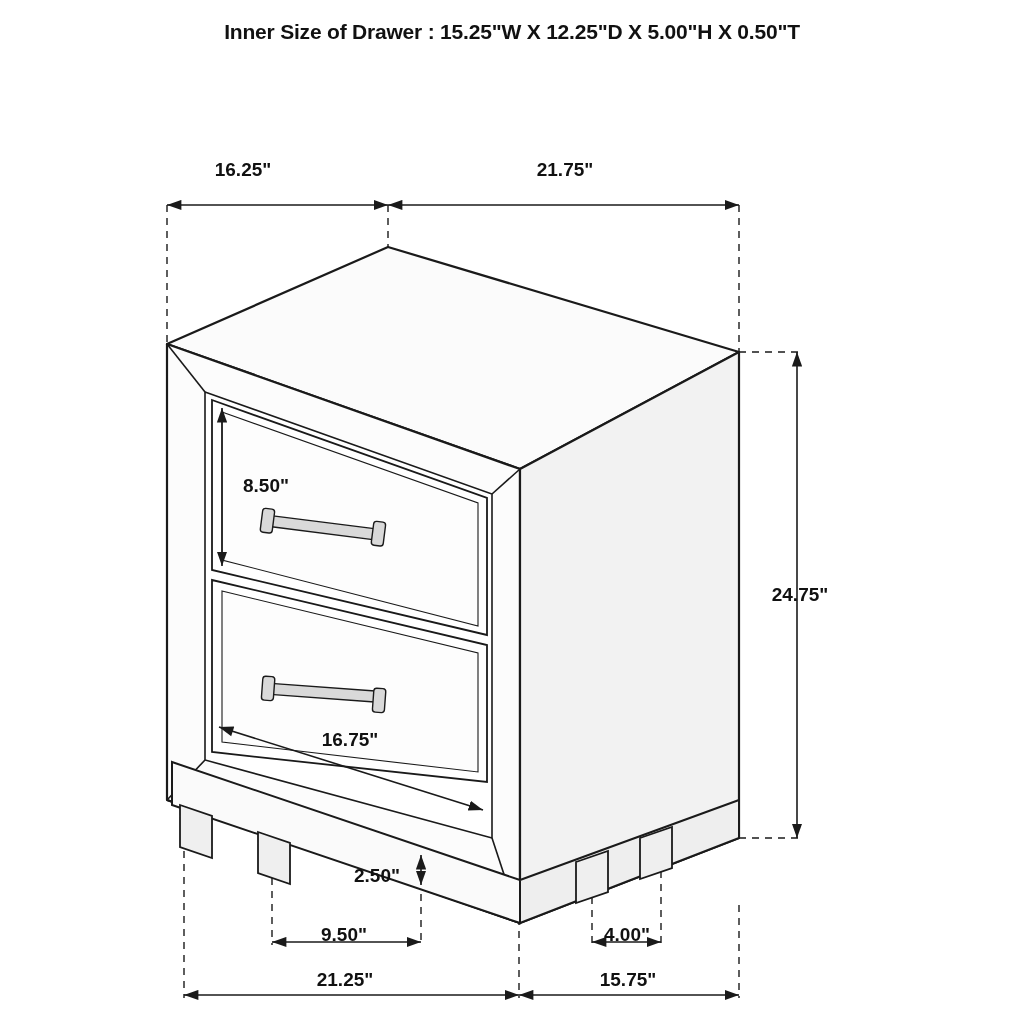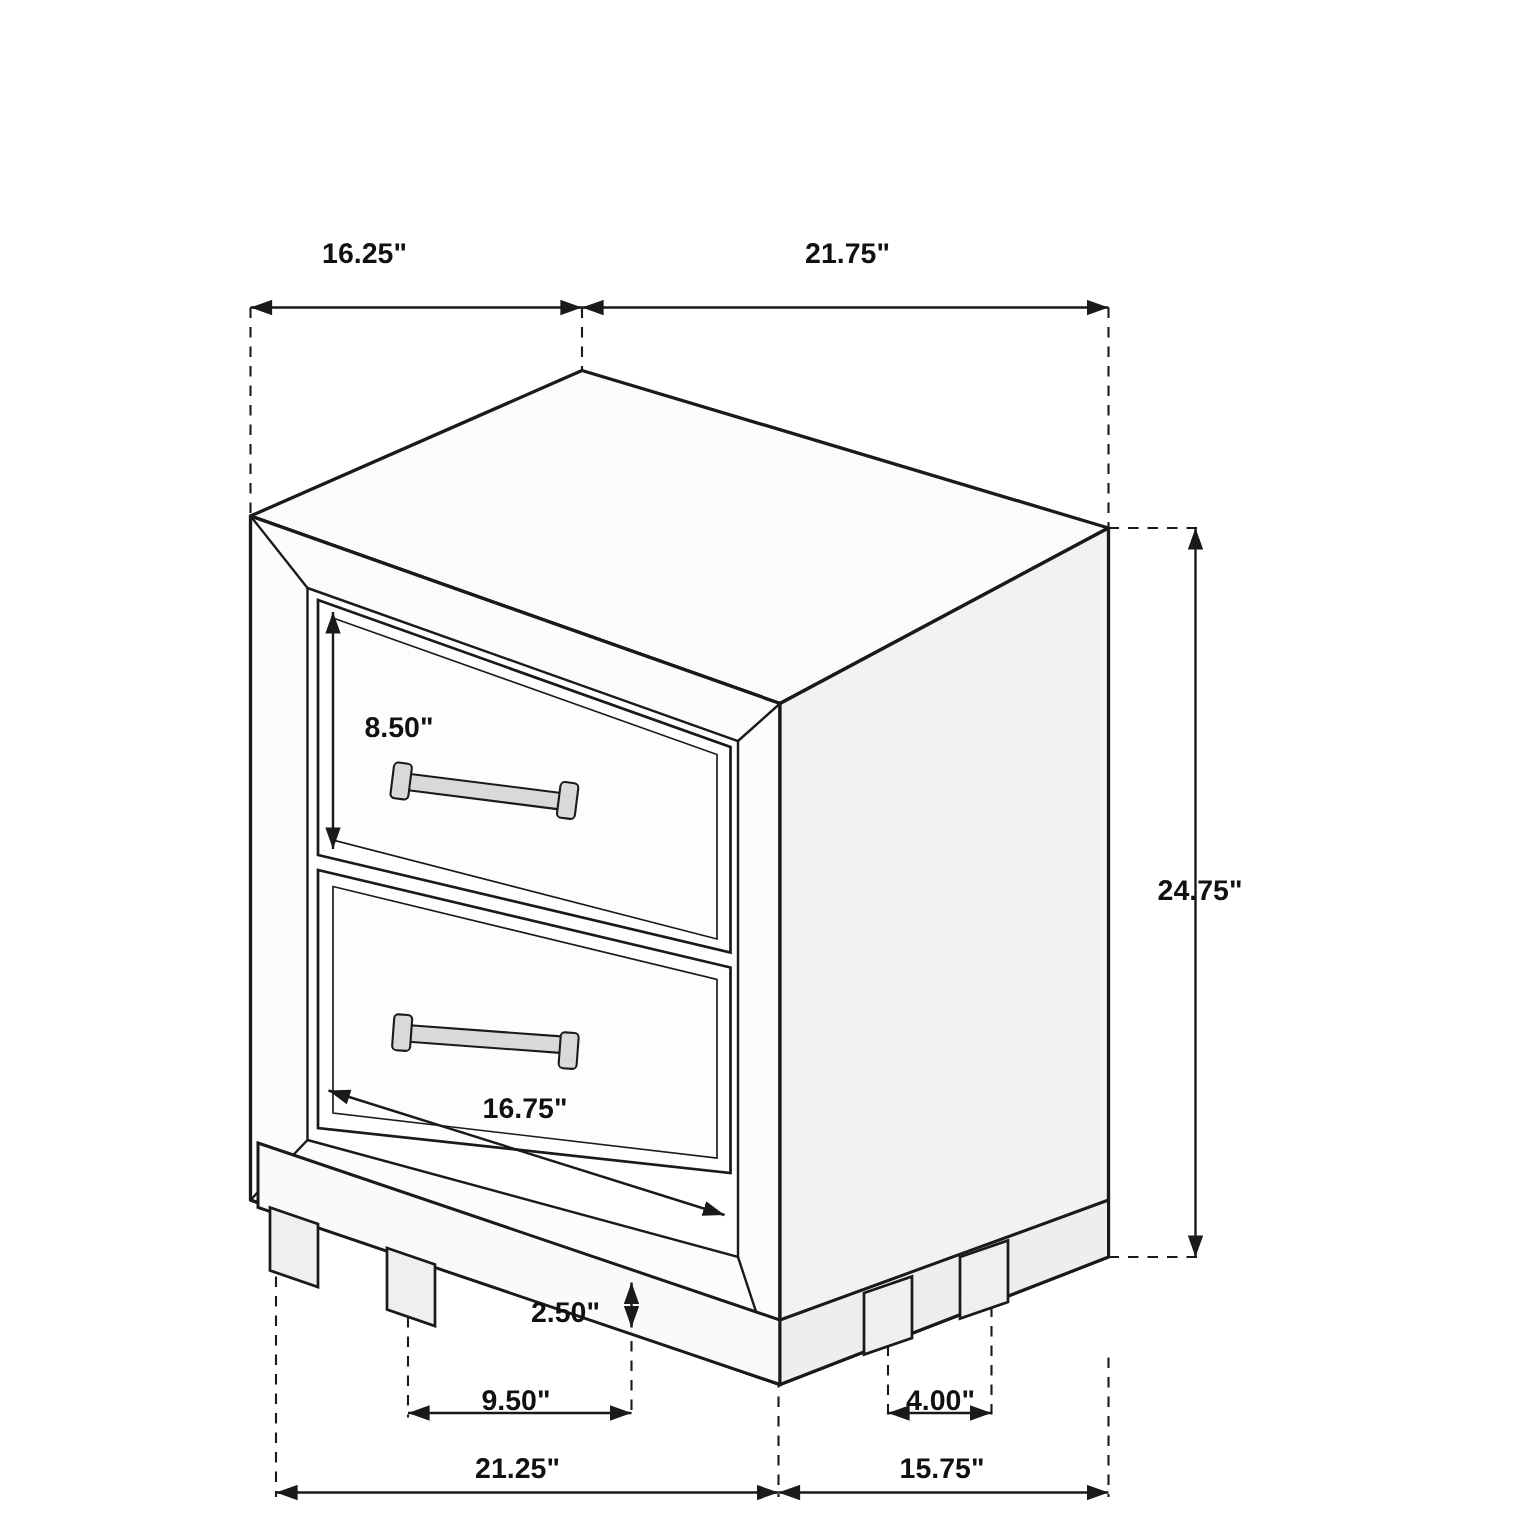--- a/index.html
+++ b/index.html
@@ -39,20 +39,21 @@
     font-weight: bold;
     color: #111111;
     white-space: nowrap;
   }
 </style>
 </head>
 <body>
 
 <div id="page">
 
+  <div id="title">Inner Size of Drawer : 15.25"W X 12.25"D X 5.00"H X 0.50"T</div>
 
   <svg id="diagram" viewBox="0 0 1024 1024" xmlns="http://www.w3.org/2000/svg">
 
     <g stroke="#1a1a1a" stroke-width="1.4" fill="none" stroke-dasharray="7,6">
 
       <line x1="167" y1="205" x2="167" y2="348"></line>
       <line x1="388" y1="205" x2="388" y2="247"></line>
       <line x1="739" y1="205" x2="739" y2="352"></line>
 
       <line x1="739" y1="352" x2="800" y2="352"></line>

